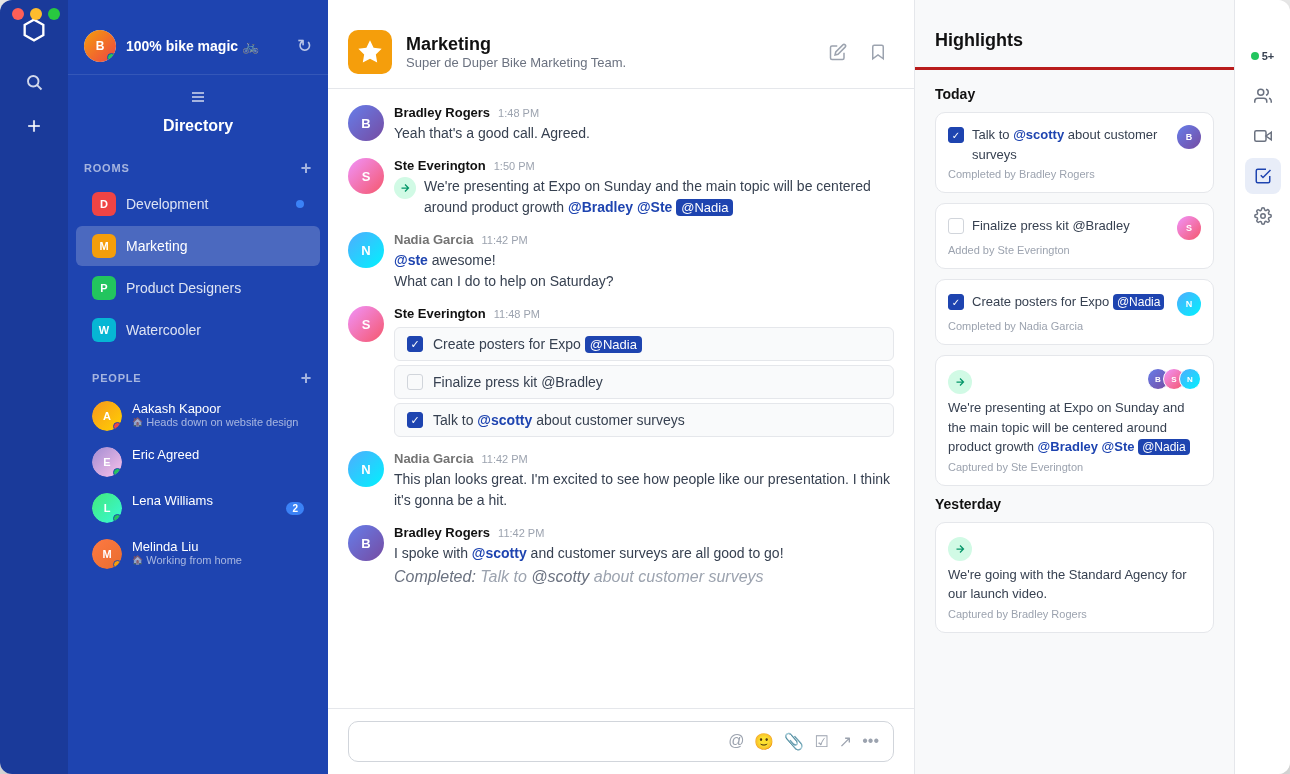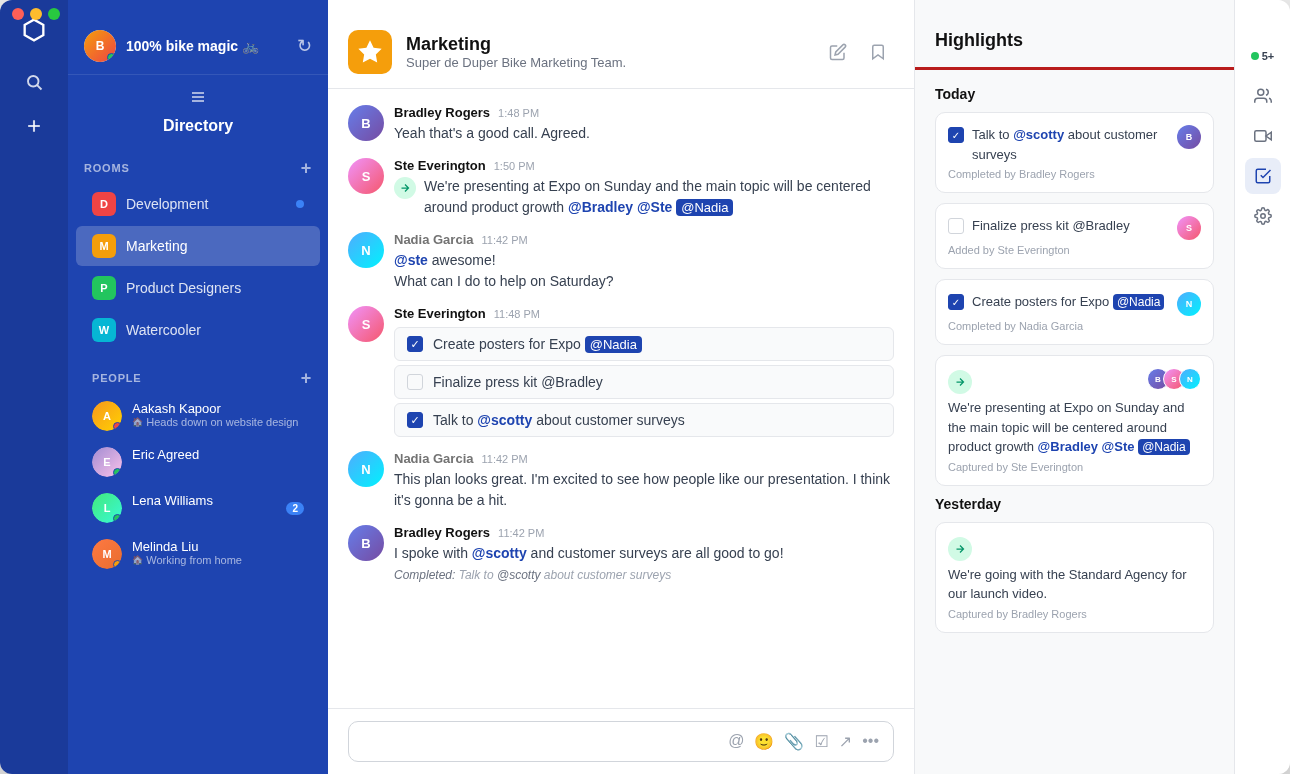--- a/index.html
+++ b/index.html
@@ -53,21 +53,21 @@
     .chat-messages { flex: 1; overflow-y: auto; padding: 16px 20px; display: flex; flex-direction: column; gap: 14px; }
 
     .message { display: flex; gap: 10px; align-items: flex-start; }
     .message-avatar { width: 36px; height: 36px; border-radius: 50%; flex-shrink: 0; overflow: hidden; background: #ddd; }
     .message-content { flex: 1; }
     .message-meta { display: flex; align-items: baseline; gap: 8px; margin-bottom: 3px; }
     .message-author { font-size: 13px; font-weight: 700; color: #111; }
     .message-author.nadia { color: #737373; }
     .message-time { font-size: 11px; color: #9ca3af; }
     .message-text { font-size: 14px; color: #374151; line-height: 1.5; }
-    .message-completed { font-size: 12px; color: #9ca3af; font-style: italic; }
+    .message-completed { font-size: 16px; color: #9ca3af; font-style: italic; }
     .message-completed span { color: #6b7280; }
 
     .mention { background: #1e44b0; color: white; border-radius: 4px; padding: 1px 5px; font-size: 13px; font-weight: 500; }
     .mention-plain { color: #1e44b0; font-weight: 600; }
 
     .task-list { display: flex; flex-direction: column; gap: 4px; margin-top: 6px; }
     .task-item { display: flex; align-items: center; gap: 10px; background: #f9fafb; border: 1px solid #e5e7eb; border-radius: 6px; padding: 8px 12px; font-size: 14px; color: #374151; }
     .task-checkbox { width: 16px; height: 16px; border: 1.5px solid #d1d5db; border-radius: 3px; flex-shrink: 0; display: flex; align-items: center; justify-content: center; }
     .task-checkbox.checked { background: #1e44b0; border-color: #1e44b0; }
     .task-checkbox.checked::after { content: '✓'; color: white; font-size: 11px; }

